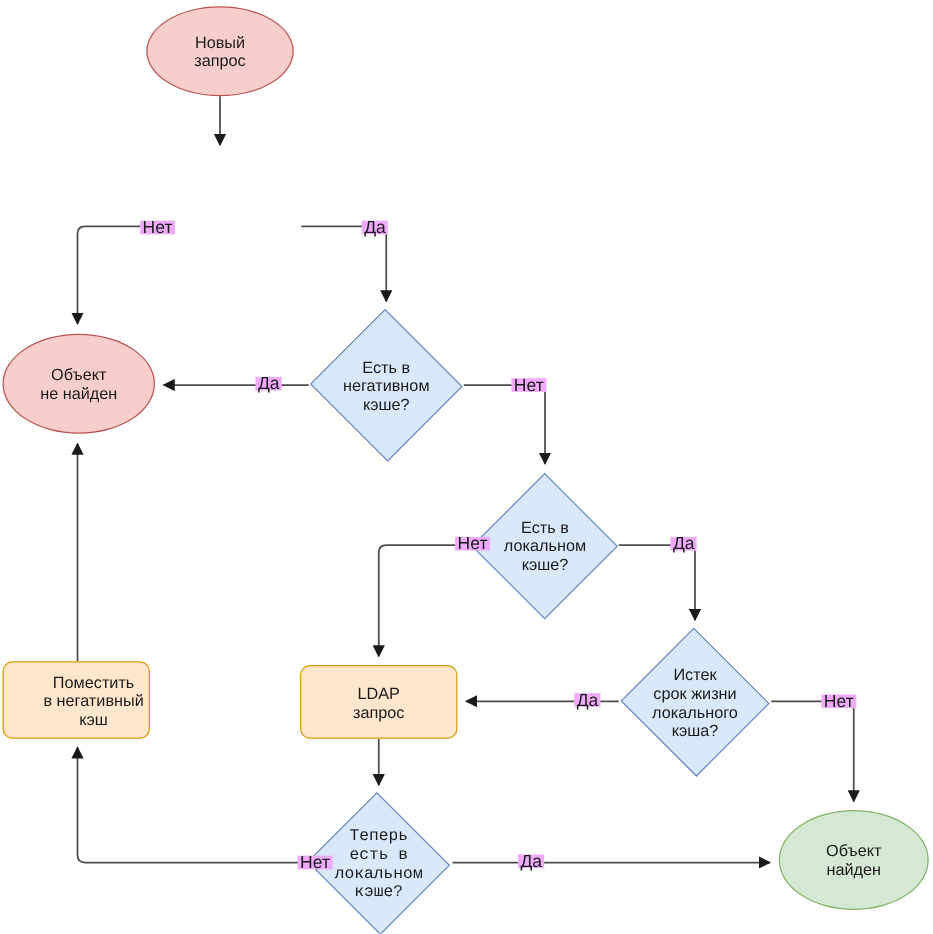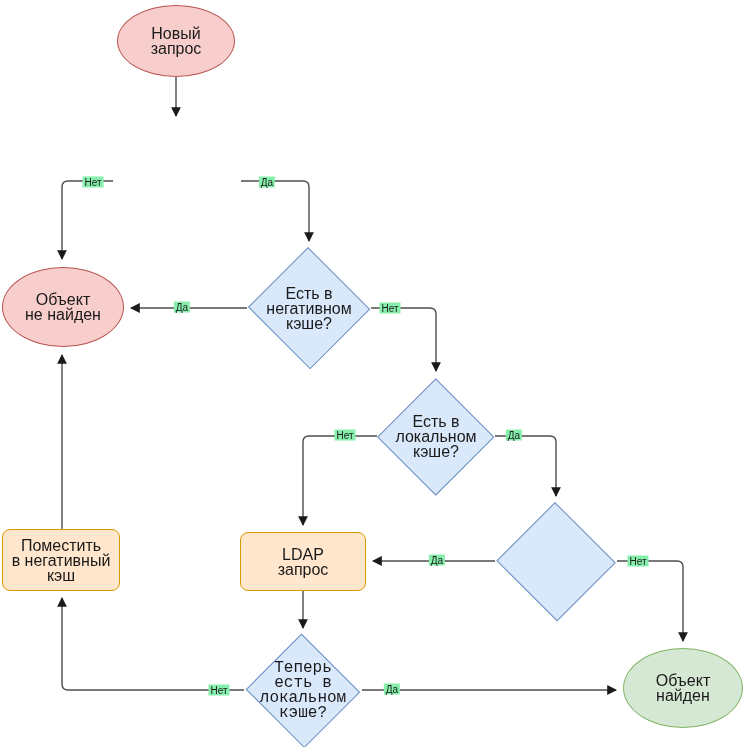--- a/index.html
+++ b/index.html
@@ -28,21 +28,21 @@
     pointer-events: none;
   }
   .node {
     position: absolute;
     box-sizing: border-box;
     display: flex;
     align-items: center;
     justify-content: center;
     text-align: center;
     color: #1a1a1a;
-    font-size: 16px;
+    font-size: 13px;
     line-height: 15px;
     z-index: 2;
   }
   .node .label {
     display: block;
     white-space: pre-line;
     padding: 0 4px;
   }
   
   .node.ellipse {
@@ -84,28 +84,29 @@
     border: 1px solid #6c8ebf;
     box-sizing: border-box;
   }
   .node.decision .label {
     position: relative;
     z-index: 1;
   }
   
   .edge-label {
     position: absolute;
-    font-size: 10px;
+    font-size: 14px;
     line-height: 11px;
     color: #1a1a1a;
-    background: #86efac;
+    background: #f0abfc;
     padding: 0 2px;
     white-space: nowrap;
     transform: translate(-50%, -50%);
     z-index: 3;
+    margin-left: 33px;
   }
 </style>
 </head>
 <body>
 
 <div id="canvas">
 
   <svg id="edge-layer" viewBox="0 0 746 747" width="746" height="747" xmlns="http://www.w3.org/2000/svg">
     <defs>
       <marker id="arrow" viewBox="0 0 10 10" refX="9" refY="5" markerWidth="7" markerHeight="7" orient="auto-start-reverse">
@@ -173,28 +174,32 @@
 
   <div class="node decision" style="left:377px; top:378px; width:118px; height:117px;">
     <span class="diamond-bg"></span>
     <span class="label">Есть в
 локальном
 кэше?</span>
   </div>
 
   <div class="node decision" style="left:495px; top:503px; width:122px; height:118px;">
     <span class="diamond-bg"></span>
+    <span class="label">Истек
+срок жизни
+локального
+кэша?</span>
   </div>
 
   <div class="node process" style="left:240px; top:532px; width:126px; height:59px;">
     <span class="label">LDAP
 запрос</span>
   </div>
 
-  <div class="node process" style="left:2px; top:529px; width:118px; height:62px;">
+  <div class="node process" style="left:2px; top:529px; width:118px; height:62px;justify-content:flex-end;">
     <span class="label">Поместить
 в негативный
 кэш</span>
   </div>
 
   <div class="node decision" style="left:244px; top:635px; width:118px; height:112px;font-family:Liberation Mono, monospace;">
     <span class="diamond-bg"></span>
     <span class="label">Теперь
 есть в
 локальном

